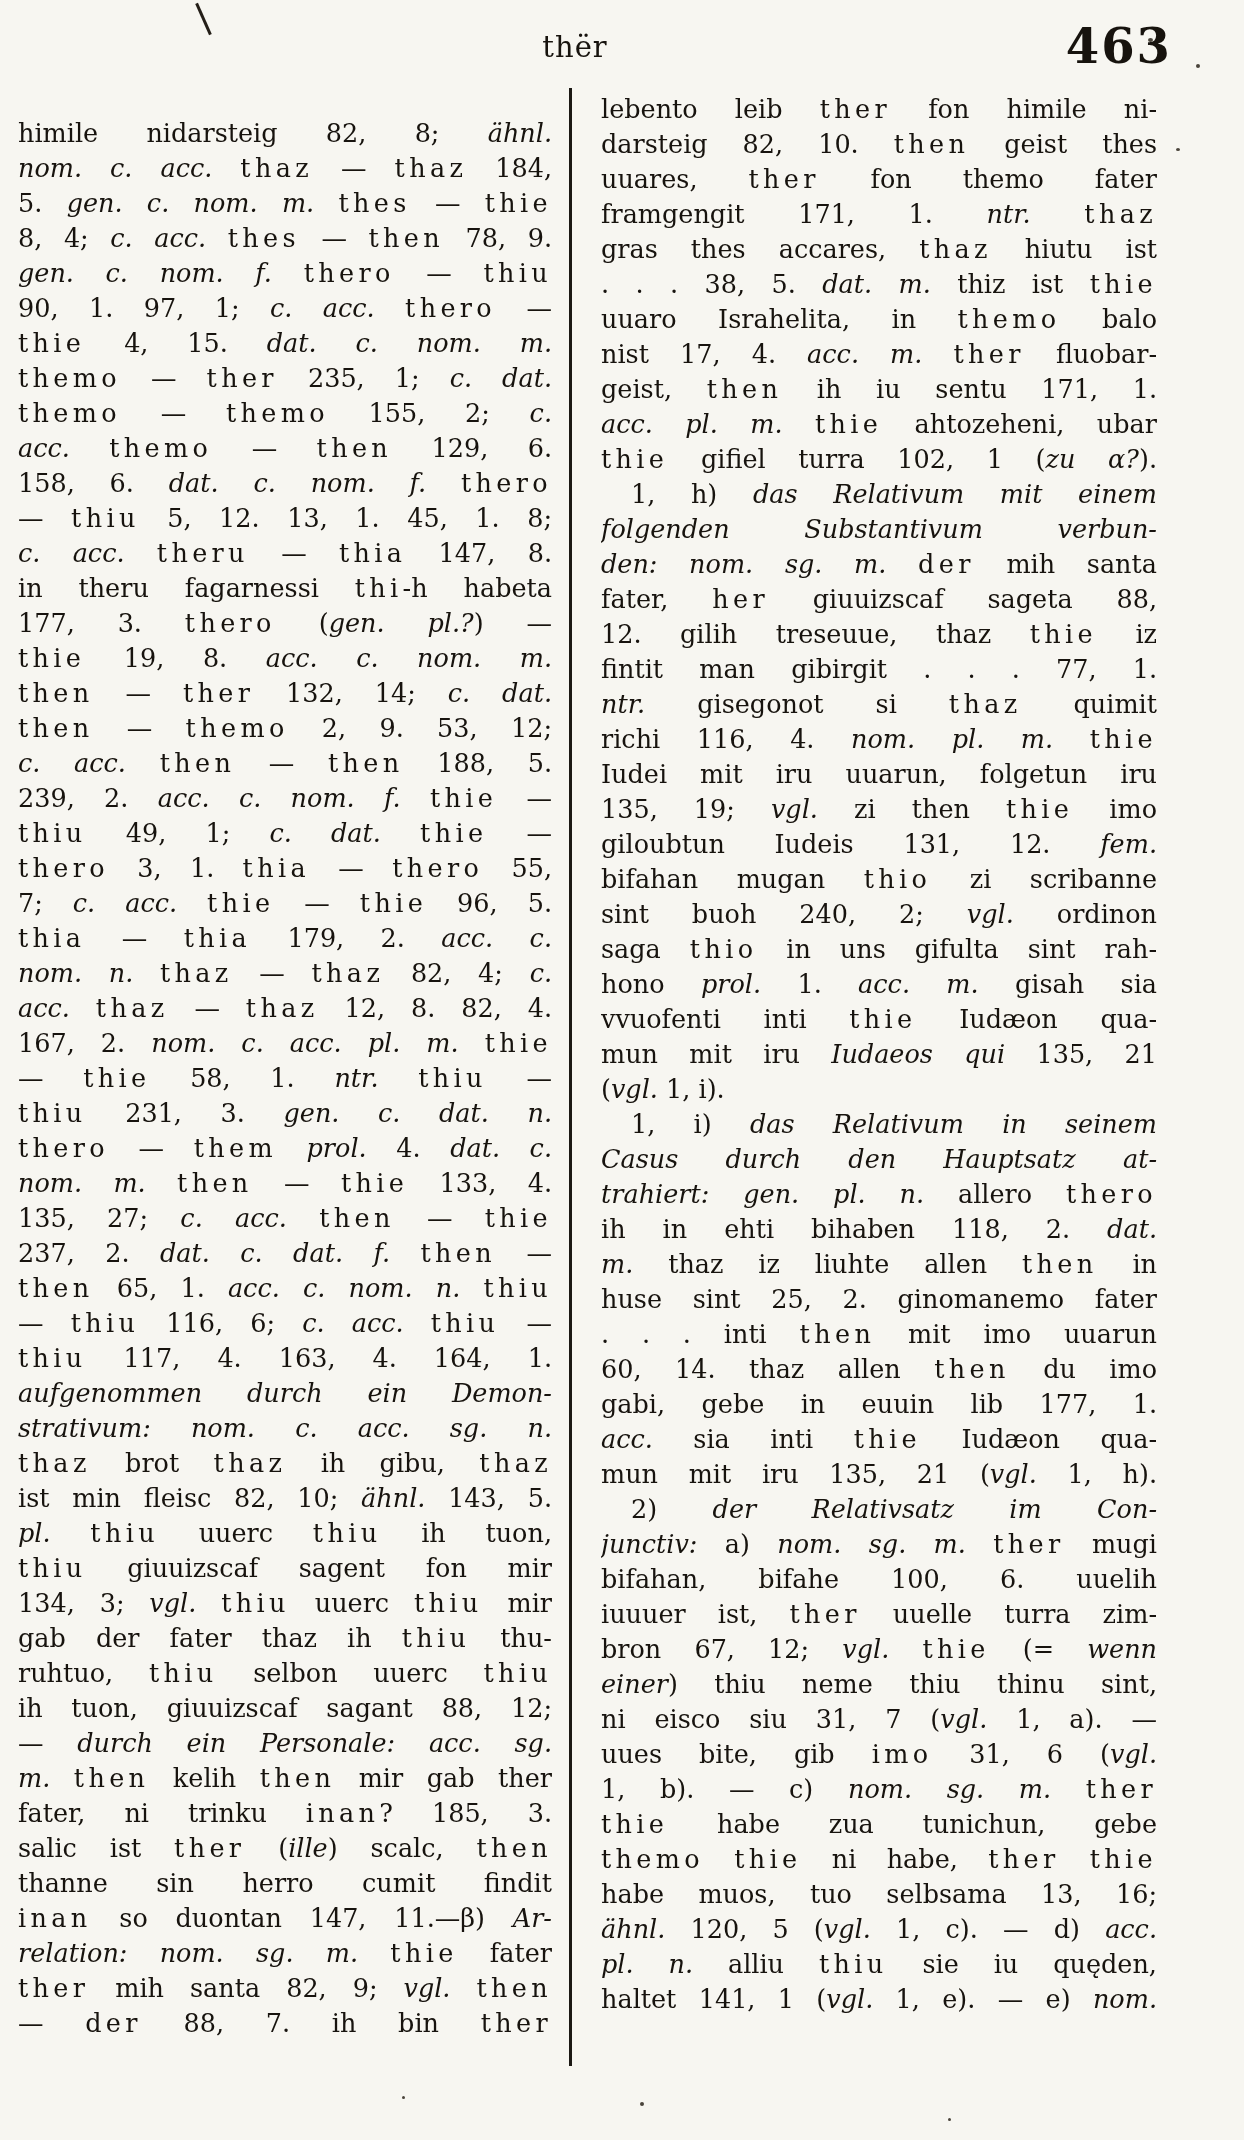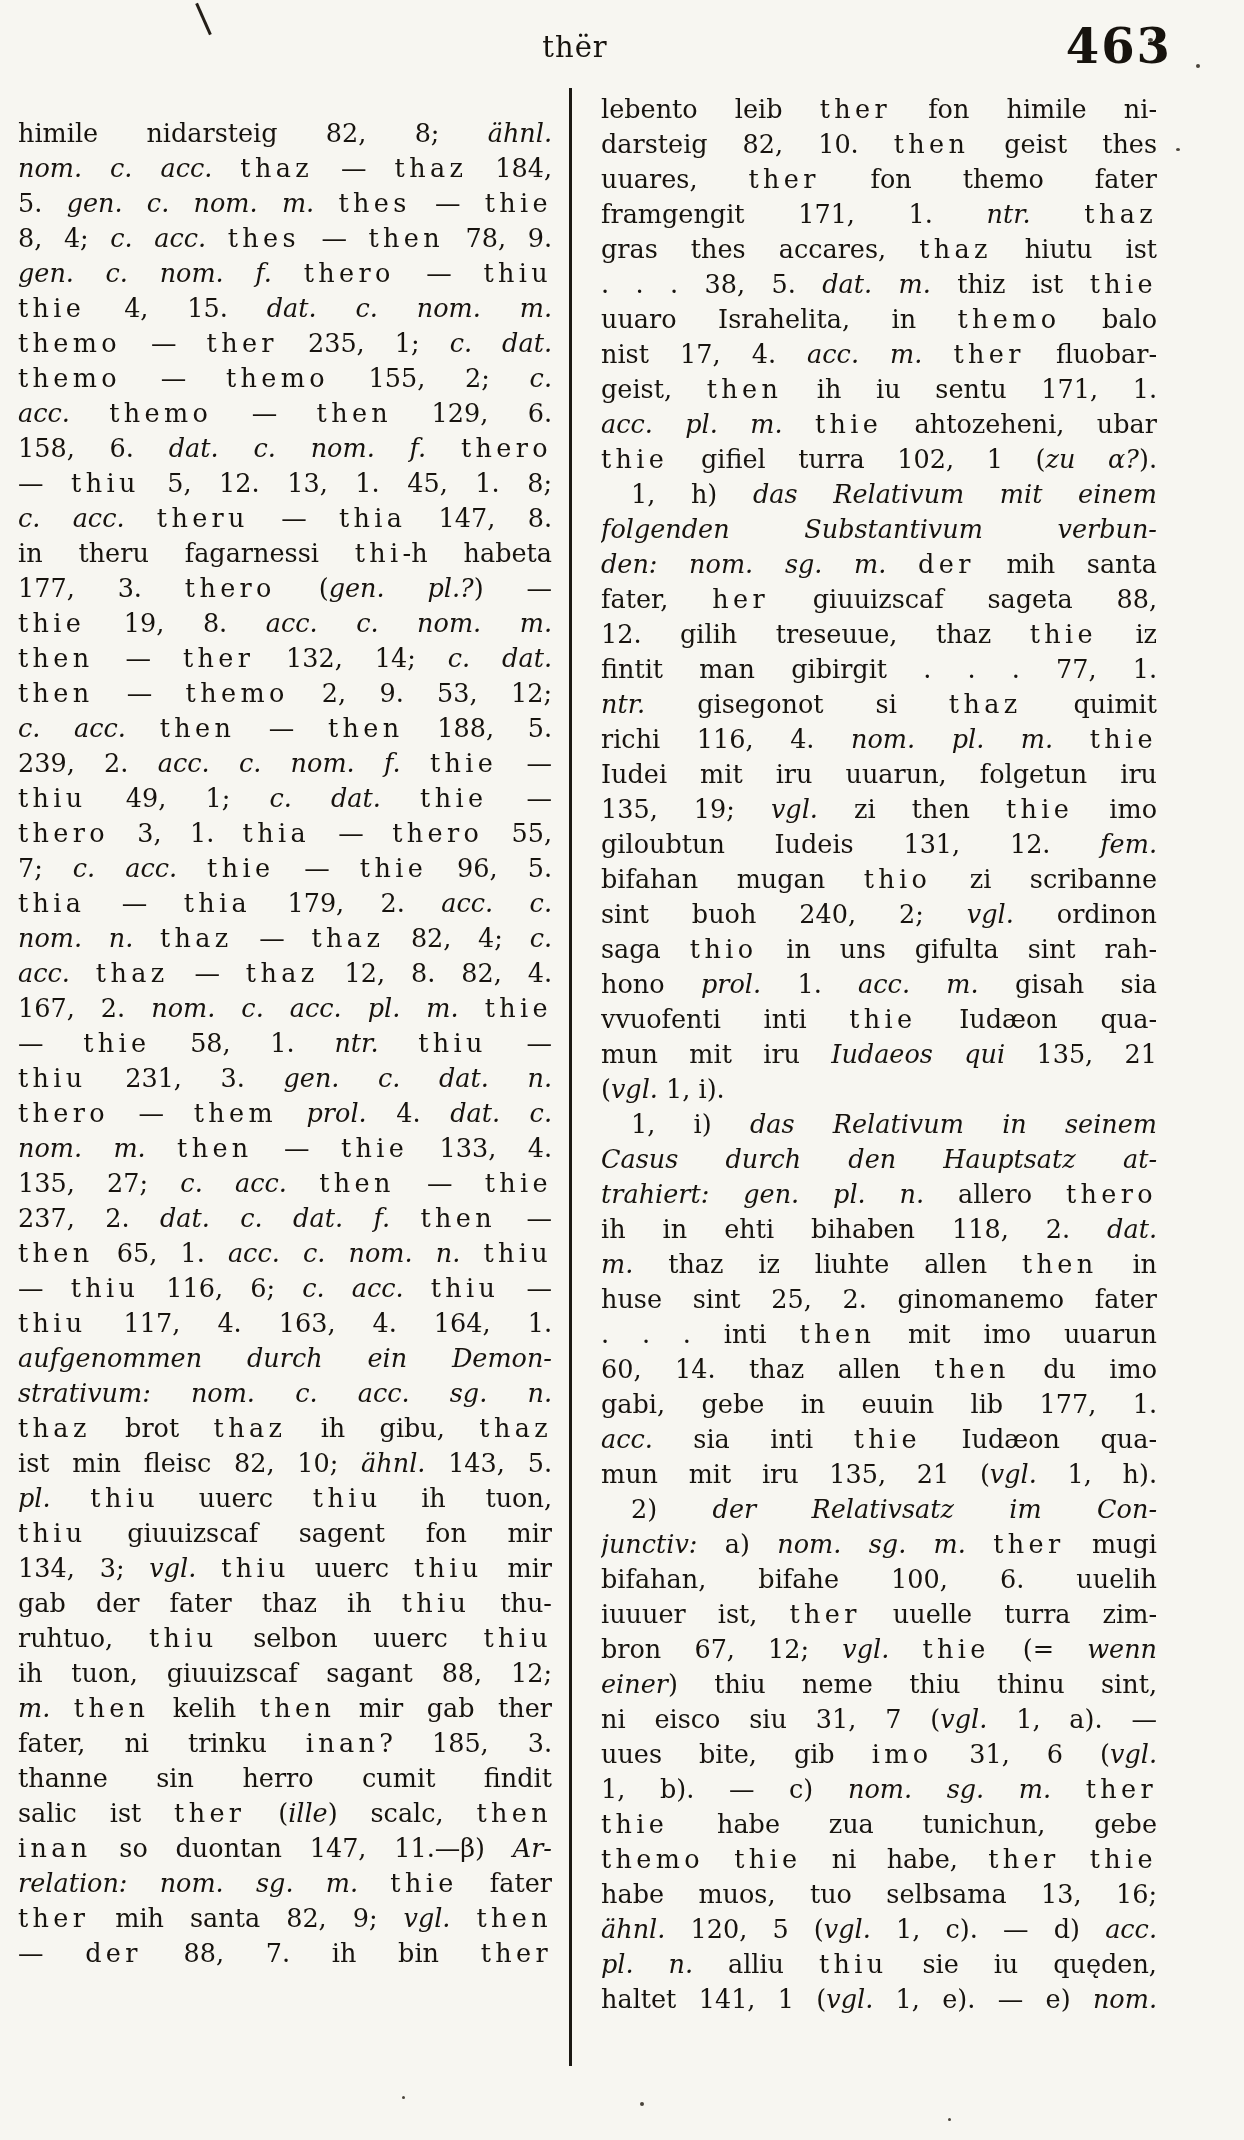--- a/index.html
+++ b/index.html
@@ -69,20 +69,21 @@
   </div>
 
   <div class="page-number">463</div>
 
   <div class="col col-left" id="col-left">
       <div class="line">himile nidarsteig 82, 8; <i>ähnl.</i></div>
       <div class="line"><i>nom. c. acc.</i> <span class="sp">thaz</span> — <span class="sp">thaz</span> 184,</div>
       <div class="line">5. <i>gen. c. nom. m.</i> <span class="sp">thes</span> — <span class="sp">thie</span></div>
       <div class="line">8, 4; <i>c. acc.</i> <span class="sp">thes</span> — <span class="sp">then</span> 78, 9.</div>
       <div class="line"><i>gen. c. nom. f.</i> <span class="sp">thero</span> — <span class="sp">thiu</span></div>
+      <div class="line">90, 1. 97, 1; <i>c. acc.</i> <span class="sp">thero</span> —</div>
       <div class="line"><span class="sp">thie</span> 4, 15. <i>dat. c. nom. m.</i></div>
       <div class="line"><span class="sp">themo</span> — <span class="sp">ther</span> 235, 1; <i>c. dat.</i></div>
       <div class="line"><span class="sp">themo</span> — <span class="sp">themo</span> 155, 2; <i>c.</i></div>
       <div class="line"><i>acc.</i> <span class="sp">themo</span> — <span class="sp">then</span> 129, 6.</div>
       <div class="line">158, 6. <i>dat. c. nom. f.</i> <span class="sp">thero</span></div>
       <div class="line">— <span class="sp">thiu</span> 5, 12. 13, 1. 45, 1. 8;</div>
       <div class="line"><i>c. acc.</i> <span class="sp">theru</span> — <span class="sp">thia</span> 147, 8.</div>
       <div class="line">in theru fagarnessi <span class="sp">thi</span>-h habeta</div>
       <div class="line">177, 3. <span class="sp">thero</span> (<i>gen. pl.?</i>) —</div>
       <div class="line"><span class="sp">thie</span> 19, 8. <i>acc. c. nom. m.</i></div>
@@ -109,24 +110,25 @@
       <div class="line"><i>aufgenommen durch ein Demon-</i></div>
       <div class="line"><i>strativum: nom. c. acc. sg. n.</i></div>
       <div class="line"><span class="sp">thaz</span> brot <span class="sp">thaz</span> ih gibu, <span class="sp">thaz</span></div>
       <div class="line">ist min fleisc 82, 10; <i>ähnl.</i> 143, 5.</div>
       <div class="line"><i>pl.</i> <span class="sp">thiu</span> uuerc <span class="sp">thiu</span> ih tuon,</div>
       <div class="line"><span class="sp">thiu</span> giuuizscaf sagent fon mir</div>
       <div class="line">134, 3; <i>vgl.</i> <span class="sp">thiu</span> uuerc <span class="sp">thiu</span> mir</div>
       <div class="line">gab der fater thaz ih <span class="sp">thiu</span> thu-</div>
       <div class="line">ruhtuo, <span class="sp">thiu</span> selbon uuerc <span class="sp">thiu</span></div>
       <div class="line">ih tuon, giuuizscaf sagant 88, 12;</div>
+      <div class="line">— <i>durch ein Personale: acc. sg.</i></div>
       <div class="line"><i>m.</i> <span class="sp">then</span> kelih <span class="sp">then</span> mir gab ther</div>
       <div class="line">fater, ni trinku <span class="sp">inan</span>? 185, 3.</div>
+      <div class="line">salic ist <span class="sp">ther</span> (<i>ille</i>) scalc, <span class="sp">then</span></div>
       <div class="line">thanne sin herro cumit findit</div>
-      <div class="line">salic ist <span class="sp">ther</span> (<i>ille</i>) scalc, <span class="sp">then</span></div>
       <div class="line"><span class="sp">inan</span> so duontan 147, 11.—β) <i>Ar-</i></div>
       <div class="line"><i>relation: nom. sg. m.</i> <span class="sp">thie</span> fater</div>
       <div class="line"><span class="sp">ther</span> mih santa 82, 9; <i>vgl.</i> <span class="sp">then</span></div>
       <div class="line">— <span class="sp">der</span> 88, 7. ih bin <span class="sp">ther</span></div>
     </div>
 
   <div class="divider"></div>
 
   <div class="col col-right" id="col-right">
       <div class="line">lebento leib <span class="sp">ther</span> fon himile ni-</div>

